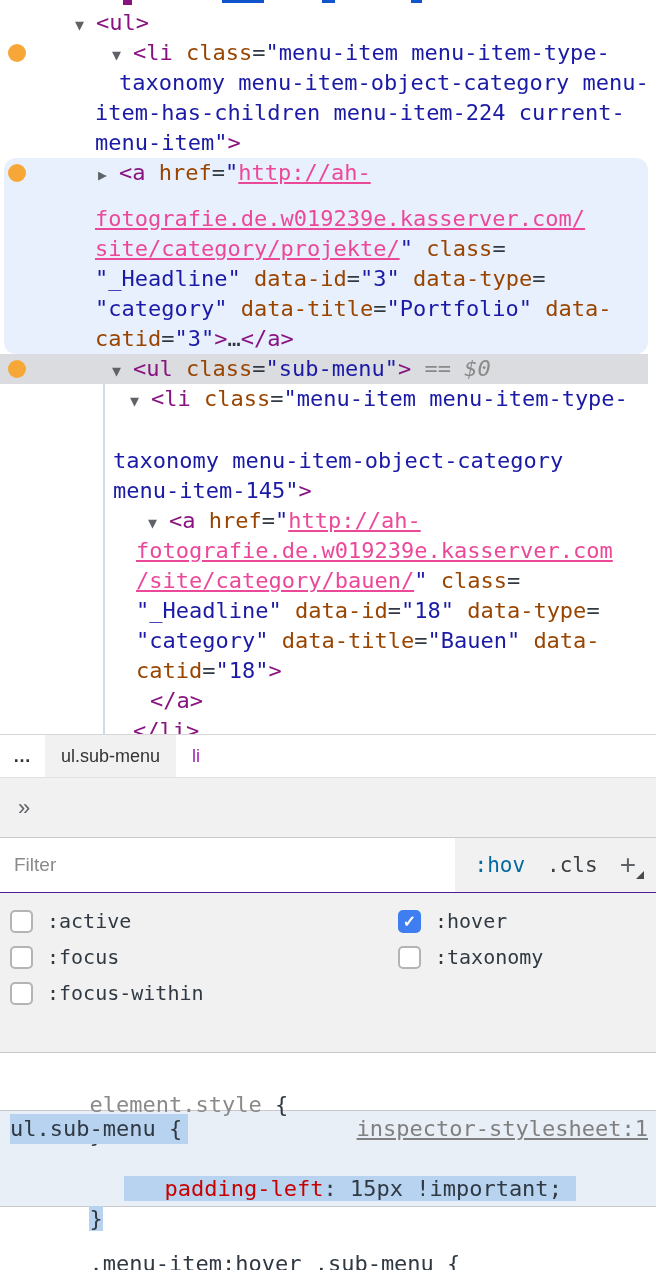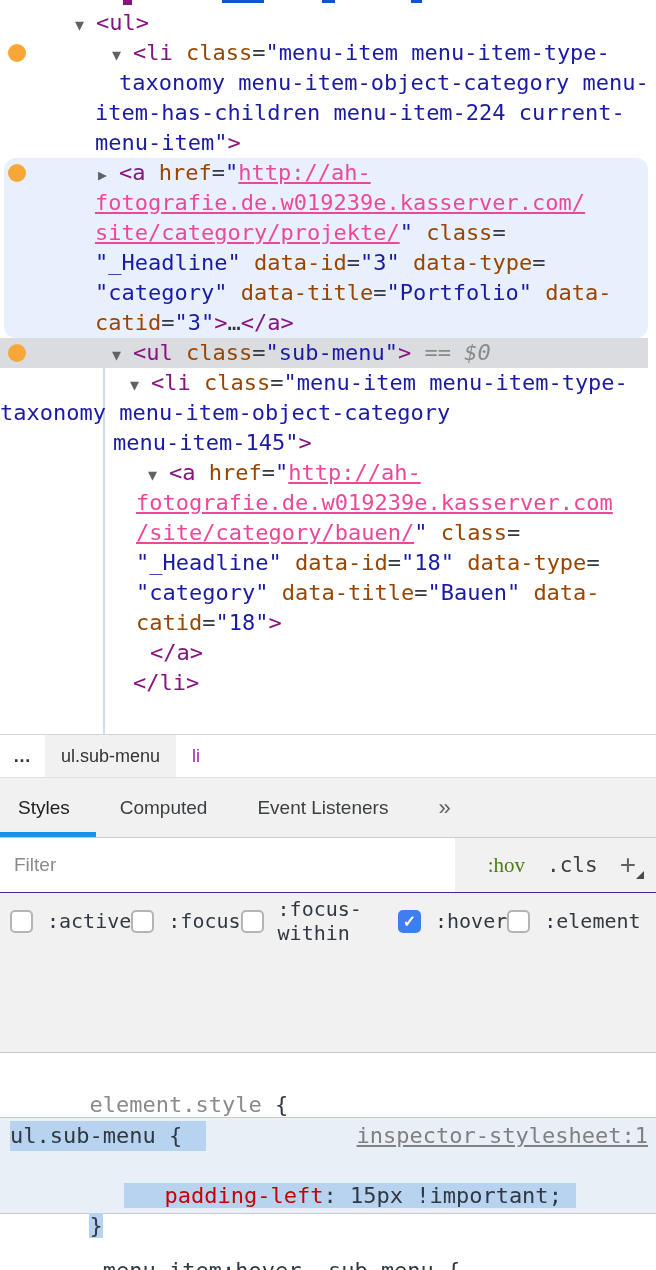--- a/index.html
+++ b/index.html
@@ -48,56 +48,56 @@
   .tab-more { display:flex; align-items:center; font-size:22px; color:#5f6368; padding:0 2px; }
 
   
   .filter-bar { height:55px; display:flex; border-bottom:1px solid #4c1d95; }
   .filter-input { flex:1; border:none; outline:none; background:#fff; padding:0 14px;
                   font-family:"Liberation Sans", sans-serif; font-size:19px; color:#333; }
   .filter-input::placeholder { color:#8a8a8a; }
   .filter-tools { width:201px; background:#f1f1f1; display:flex; align-items:center;
                   justify-content:flex-end; gap:22px; padding:0 20px;
                   font-family:"DejaVu Sans Mono", monospace; font-size:21px; }
-  .tog-hov { color:#4d7c0f;font-family:Liberation Serif, serif; }
+  .tog-hov { color:#0369a1; }
   .tog-cls { color:#3c4043; }
   .tog-add { position:relative; color:#5f6368; font-size:28px; line-height:28px;
              font-family:"Liberation Sans", sans-serif; }
   .tog-add::after { content:""; position:absolute; right:-8px; bottom:0;
                     border-left:8px solid transparent; border-bottom:8px solid #4a4a4a; }
 
   
   .force-pane { height:160px; background:#f1f1f1; border-bottom:1px solid #c9c9c9;
                 padding:10px 0 0 10px; }
   .force-title { font-size:19px; color:#2f2f2f; margin-bottom:12px; }
   .force-grid { display:flex; }
-  .force-col { display:flex; }
+  .force-col { display:flex; flex-direction:column; }
   .force-col.left { width:388px; }
   .force-item { display:flex; align-items:center; height:36px;
                 font-family:"DejaVu Sans Mono", monospace; font-size:20px; color:#303942; }
   .cbox { width:23px; height:23px; border:2px solid #b4b4b4; border-radius:5px; background:#fff;
           margin-right:14px; flex:0 0 auto; display:flex; align-items:center; justify-content:center; }
   .cbox.checked { background:#3f7ef0; border-color:#3f7ef0; color:#fff; font-size:16px;
                   font-weight:bold; font-family:"Liberation Sans", sans-serif; }
 
   
   .rules-wrap { font-family:"DejaVu Sans Mono", monospace; font-size:22px; line-height:30px;
                 color:#303942; }
   .rule { padding:7px 0 8px 10px; background:#fff; }
-  .rule.elem { height:65px; border-bottom:1px solid #c9c9c9;padding-left:10px; }
+  .rule.elem { height:58px; border-bottom:1px solid #c9c9c9;padding-left:10px; }
   .rule.tinted { height:96px; background:#e9eff7; border-bottom:1px solid #c9c9c9;
                  padding-top:3px; }
   .rule.plainrule { margin-top:10px; padding-top:2px; }
   .rline { height:30px; white-space:pre; }
   .rline.flexline { display:flex; justify-content:space-between; padding-right:8px; }
   .sel { color:#303942; }
   .sel.muted { color:#8a8a8a; }
   .brace { color:#303942; }
   .hl { background:#b8d3f0; }
-  .hl.selhl { padding-right:24px; }
+  .hl.selhl { padding-right:6px; }
   .hl.prophl { padding-right:14px; }
   .prop-indent { display:inline-block; width:35px; }
   .pname { color:#c80000;margin-left:40px; }
   .pval { color:#303942; }
   .sheet-link { color:#808080; text-decoration:underline; }
 </style>
 </head>
 <body>
 
 <div class="dom-pane">
@@ -113,33 +113,33 @@
       <div class="node">
         <span class="bp-dot"></span>
         <div class="dline" style="padding-left: 112px;"><span class="s-arrow">▼</span><span class="s-tag">&lt;li</span><span class="s-plain"> </span><span class="s-attr">class</span><span class="s-plain">=</span><span class="s-val">"menu-item menu-item-type-</span></div>
         <div class="dline" style="padding-left: 119px;"><span class="s-val">taxonomy menu-item-object-category menu-</span></div>
         <div class="dline" style="padding-left: 95px;"><span class="s-val">item-has-children menu-item-224 current-</span></div>
         <div class="dline" style="padding-left: 95px;"><span class="s-val">menu-item"</span><span class="s-tag">&gt;</span></div>
       </div>
       <div class="node hl-hover">
         <span class="bp-dot"></span>
         <div class="dline" style="padding-left: 98px;"><span class="s-arrow">▶</span><span class="s-tag">&lt;a</span><span class="s-plain"> </span><span class="s-attr">href</span><span class="s-plain">=</span><span class="s-val">"</span><span class="s-link">http://ah-</span></div>
-        <div class="dline" style="padding-left: 95px;"><span class="s-link">fotografie.de.w019239e.kasserver.com/</span></div>
+        <div class="dline" style="padding-left: 95px; margin-top: 16px;"><span class="s-link">fotografie.de.w019239e.kasserver.com/</span></div>
         <div class="dline" style="padding-left: 95px;"><span class="s-link">site/category/projekte/</span><span class="s-val">"</span><span class="s-plain"> </span><span class="s-attr">class</span><span class="s-plain">=</span></div>
         <div class="dline" style="padding-left: 95px;"><span class="s-val">"_Headline"</span><span class="s-plain"> </span><span class="s-attr">data-id</span><span class="s-plain">=</span><span class="s-val">"3"</span><span class="s-plain"> </span><span class="s-attr">data-type</span><span class="s-plain">=</span></div>
         <div class="dline" style="padding-left: 95px;"><span class="s-val">"category"</span><span class="s-plain"> </span><span class="s-attr">data-title</span><span class="s-plain">=</span><span class="s-val">"Portfolio"</span><span class="s-plain"> </span><span class="s-attr">data-</span></div>
         <div class="dline" style="padding-left: 95px;"><span class="s-attr">catid</span><span class="s-plain">=</span><span class="s-val">"3"</span><span class="s-tag">&gt;</span><span class="s-plain">…</span><span class="s-tag">&lt;/a&gt;</span></div>
       </div>
       <div class="node hl-selected">
         <span class="bp-dot"></span>
         <div class="dline" style="padding-left: 112px;"><span class="s-arrow">▼</span><span class="s-tag">&lt;ul</span><span class="s-plain"> </span><span class="s-attr">class</span><span class="s-plain">=</span><span class="s-val">"sub-menu"</span><span class="s-tag">&gt;</span><span class="s-meta"> == $0</span></div>
       </div>
       <div class="node">
         <div class="dline" style="padding-left: 130px;"><span class="s-arrow">▼</span><span class="s-tag">&lt;li</span><span class="s-plain"> </span><span class="s-attr">class</span><span class="s-plain">=</span><span class="s-val">"menu-item menu-item-type-</span></div>
-        <div class="dline" style=""><span class="s-val">taxonomy menu-item-object-category</span></div>
+        <div class="dline" style="padding-left: 113px; margin-top: 32px;"><span class="s-val">taxonomy menu-item-object-category</span></div>
         <div class="dline" style="padding-left: 113px;"><span class="s-val">menu-item-145"</span><span class="s-tag">&gt;</span></div>
       </div>
       <div class="node">
         <div class="dline" style="padding-left: 148px;"><span class="s-arrow">▼</span><span class="s-tag">&lt;a</span><span class="s-plain"> </span><span class="s-attr">href</span><span class="s-plain">=</span><span class="s-val">"</span><span class="s-link">http://ah-</span></div>
         <div class="dline" style="padding-left: 136px;"><span class="s-link">fotografie.de.w019239e.kasserver.com</span></div>
         <div class="dline" style="padding-left: 136px;"><span class="s-link">/site/category/bauen/</span><span class="s-val">"</span><span class="s-plain"> </span><span class="s-attr">class</span><span class="s-plain">=</span></div>
         <div class="dline" style="padding-left: 136px;"><span class="s-val">"_Headline"</span><span class="s-plain"> </span><span class="s-attr">data-id</span><span class="s-plain">=</span><span class="s-val">"18"</span><span class="s-plain"> </span><span class="s-attr">data-type</span><span class="s-plain">=</span></div>
         <div class="dline" style="padding-left: 136px;"><span class="s-val">"category"</span><span class="s-plain"> </span><span class="s-attr">data-title</span><span class="s-plain">=</span><span class="s-val">"Bauen"</span><span class="s-plain"> </span><span class="s-attr">data-</span></div>
         <div class="dline" style="padding-left: 136px;"><span class="s-attr">catid</span><span class="s-plain">=</span><span class="s-val">"18"</span><span class="s-tag">&gt;</span></div>
       </div>
@@ -154,25 +154,20 @@
 
 <div class="crumb-bar">
   <div class="crumb-ellipsis">…</div>
   <div id="crumb-list" style="display:flex;">
       <div class="crumb selected">ul.sub-menu</div>
       <div class="crumb">li</div>
     </div>
 </div>
 
 <div class="tab-bar">
-  <div id="tab-list" style="display:flex;">
-      <div class="tab active">Styles</div>
-      <div class="tab">Computed</div>
-      <div class="tab">Event Listeners</div>
-    </div>
   <div class="tab-more">»</div>
 </div>
 
 <div class="filter-bar">
   <input class="filter-input" placeholder="Filter" style="">
   <div class="filter-tools">
     <span class="tog-hov">:hov</span>
     <span class="tog-cls">.cls</span>
     <span class="tog-add">+</span>
   </div>
@@ -194,21 +189,21 @@
           <span>:focus-within</span>
         </div>
       </div>
     <div class="force-col" id="force-right">
         <div class="force-item">
           <span class="cbox checked">✓</span>
           <span>:hover</span>
         </div>
         <div class="force-item">
           <span class="cbox"></span>
-          <span>:element</span>
+          <span>:taxonomy</span>
         </div>
       </div>
   </div>
 </div>
 
 <div class="rules-wrap">
 
   <div class="rule elem">
     <div class="rline">
       <span class="sel muted">element.style</span><span class="brace"> {</span>

